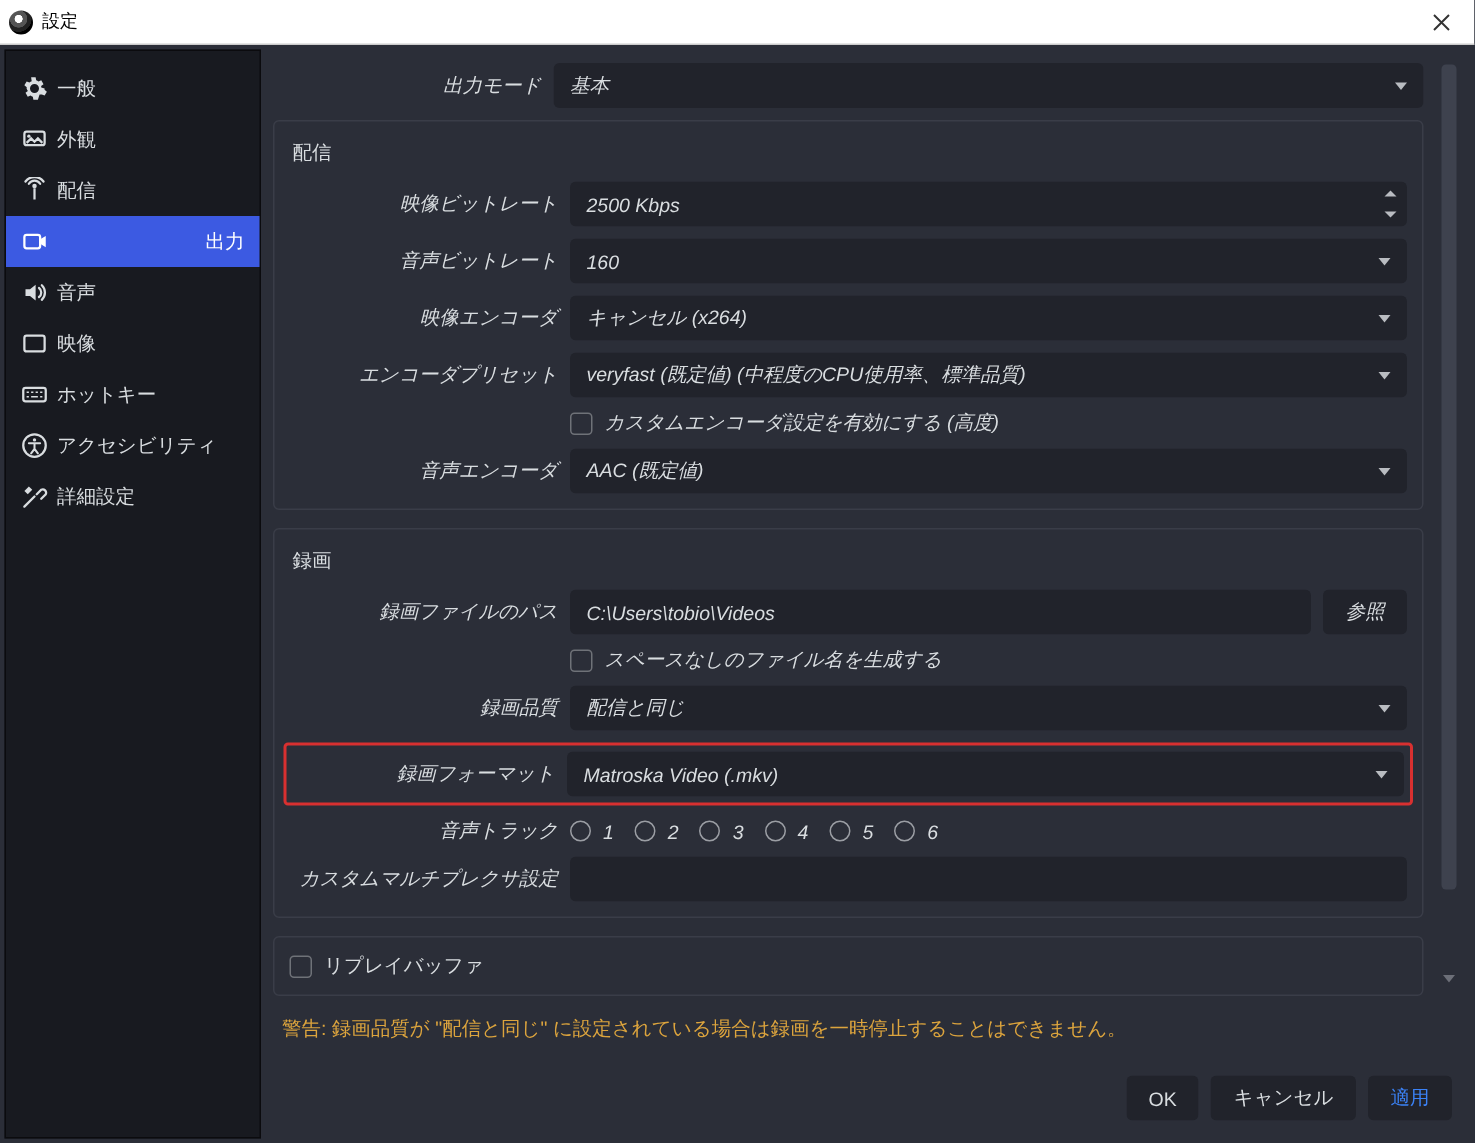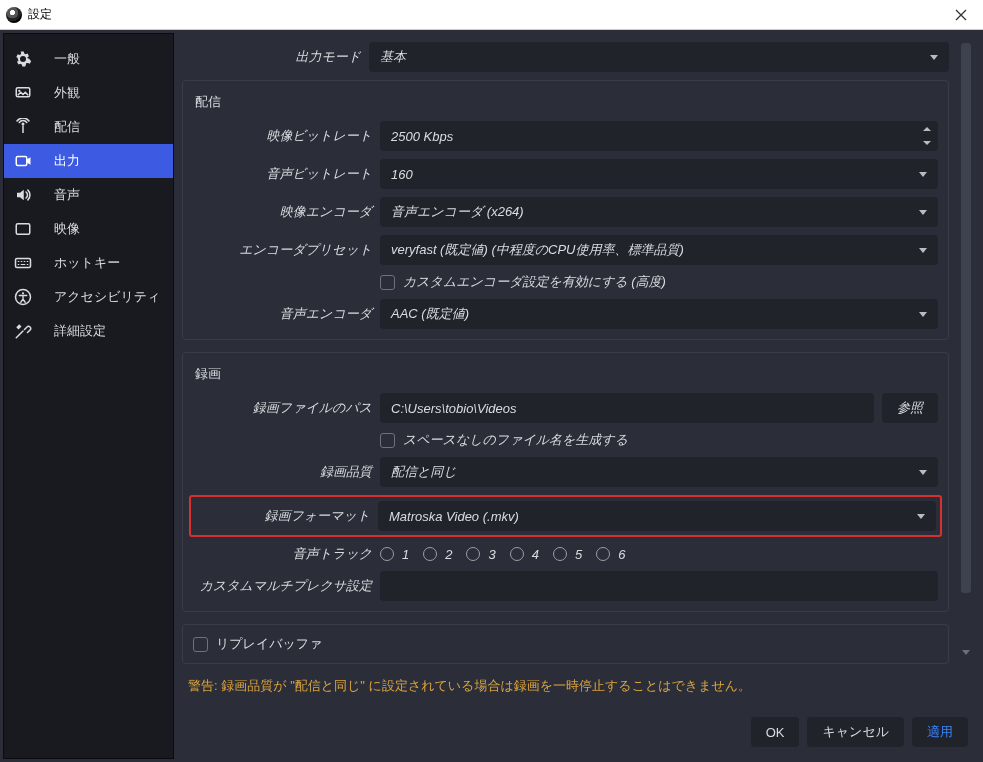--- a/index.html
+++ b/index.html
@@ -50,35 +50,35 @@
   padding-top: 8px;
   border: 1px solid #0b0b0e;
 }
 .sidebar-item {
   display: flex;
   align-items: center;
   height: 34px;
   padding: 0 10px;
   cursor: pointer;
   color: #d9dde0;
-  gap: 22px;
+  gap: 6px;
 }
 .sidebar-item.active {
   background: #3d5eff;
   background: #3a5bd9;
   background: #3e56d3;
   background: #3a56d3;
   background: #3c5ae2;
   background: #3d5ae4;
   background: #3b58df;
   background: #3a57e0;
 }
 .sidebar-item.active { background: #3d5ae4cc; }
 .sidebar-item.active { background: #3a57e0; }
-.sidebar-item.active { background: #3c5bd8; }
+.sidebar-item.active { background: #3c5bd8; justify-content: space-between; }
 .sidebar-item.active { background: #3b56d3; }
 .sidebar-item.active { background: #3c5ae2; }
 .sidebar-item.active { background: #3e5fea; }
 .sidebar-item.active { background: #3c5ae2; }
 .sidebar-item .sicon { width: 18px; height: 18px; display: inline-flex; align-items: center; justify-content: center; flex-shrink: 0; }
 .sicon svg { width: 18px; height: 18px; fill: #d9dde0; }
 .sidebar-item.active .sicon svg { fill: #fff; }
 .sidebar-item.active { color: #fff; }
 
 .main {
@@ -355,21 +355,21 @@
                 <span>160</span>
                 <span class="caret-down"></span>
               </div>
             </div>
           </div>
 
           <div class="row">
             <div class="lbl">映像エンコーダ</div>
             <div class="control-col">
               <div class="select">
-                <span>音声エンコーダ (x264)</span>
+                <span>キャンセル (x264)</span>
                 <span class="caret-down"></span>
               </div>
             </div>
           </div>
 
           <div class="row">
             <div class="lbl">エンコーダプリセット</div>
             <div class="control-col">
               <div class="select">
                 <span>veryfast (既定値) (中程度のCPU使用率、標準品質)</span>

